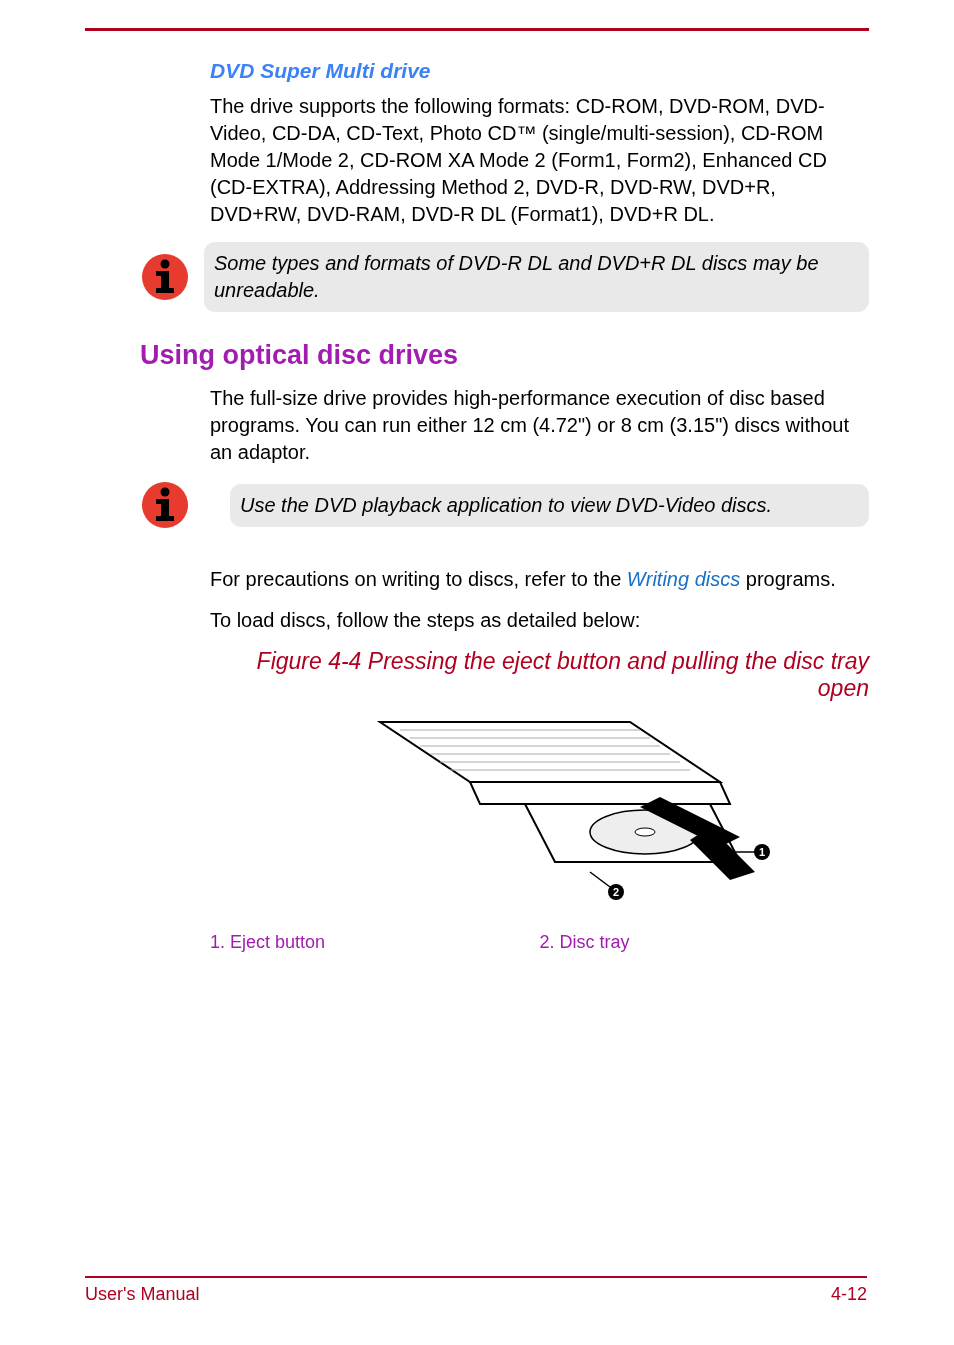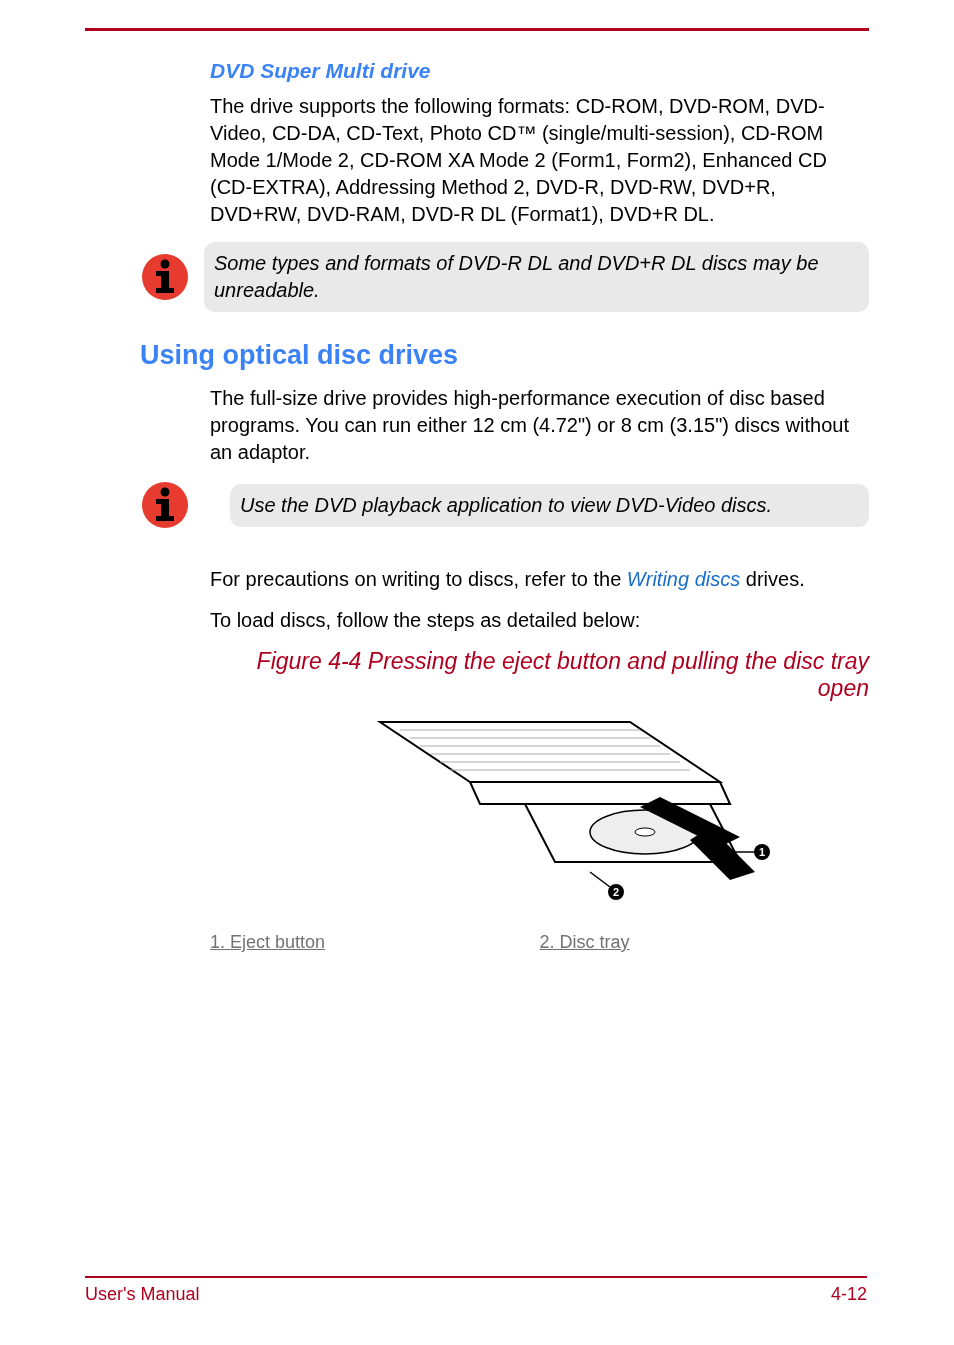--- a/index.html
+++ b/index.html
@@ -46,21 +46,21 @@
   .note-box {
     background: #e9e9e9;
     flex: 1;
     padding: 8px 10px;
     font-style: italic;
     line-height: 1.35;
     border-radius: 11px;
   }
   .section-heading {
     font-weight: 900;
-    color: #3b82f6;
+    color: #a21caf;
     font-size: 27px;
     margin: 8px 0 14px 55px;
     font-family: Arial Black, Arial, sans-serif;
   }
   .link {
     color: #1a6fc9;
     font-style: italic;
   }
   ol.steps {
     list-style: decimal;
@@ -79,24 +79,23 @@
     text-align: right;
     margin: 4px 0 10px 0;
   }
   .figure-img {
     display: flex;
     justify-content: center;
     margin: 6px 0 6px 0;
   }
   .legend-row {
     display: flex;
-    color: #737373;
+    color: #a21caf;
     font-size: 18px;
     margin-top: 20px;
-    text-decoration: underline;
   }
   .legend-row > div { flex: 1; }
   .footer {
     position: absolute;
     left: 85px;
     right: 87px;
     bottom: 40px;
   }
   .footer-rule {
     border-top: 2px solid #b00020;
@@ -142,21 +141,21 @@
     <circle cx="25" cy="12" r="4.5" fill="#000"></circle>
     <rect x="21" y="19" width="8" height="20" fill="#000"></rect>
     <rect x="16" y="19" width="13" height="5" fill="#000"></rect>
     <rect x="16" y="36" width="18" height="5" fill="#000"></rect>
   </svg>
   <div class="note-box">Use the DVD playback application to view DVD-Video discs.</div>
 </div>
 
 <div class="content-indent">
   <p class="body-text">
-    <span>For precautions on writing to discs, refer to the </span><span class="link">Writing discs</span><span> drives.</span>
+    <span>For precautions on writing to discs, refer to the </span><span class="link">Writing discs</span><span> programs.</span>
   </p>
   <p class="body-text">To load discs, follow the steps as detailed below:</p>
   <div class="figure-caption">Figure 4-4 Pressing the eject button and pulling the disc tray open</div>
 
   <div class="figure-img">
     <svg width="460" height="200" viewBox="0 0 460 200">
 
       <polygon points="70,10 320,10 410,70 160,70" fill="#fff" stroke="#000" stroke-width="2"></polygon>
       <polygon points="160,70 410,70 420,92 170,92" fill="#fff" stroke="#000" stroke-width="2"></polygon>
 

